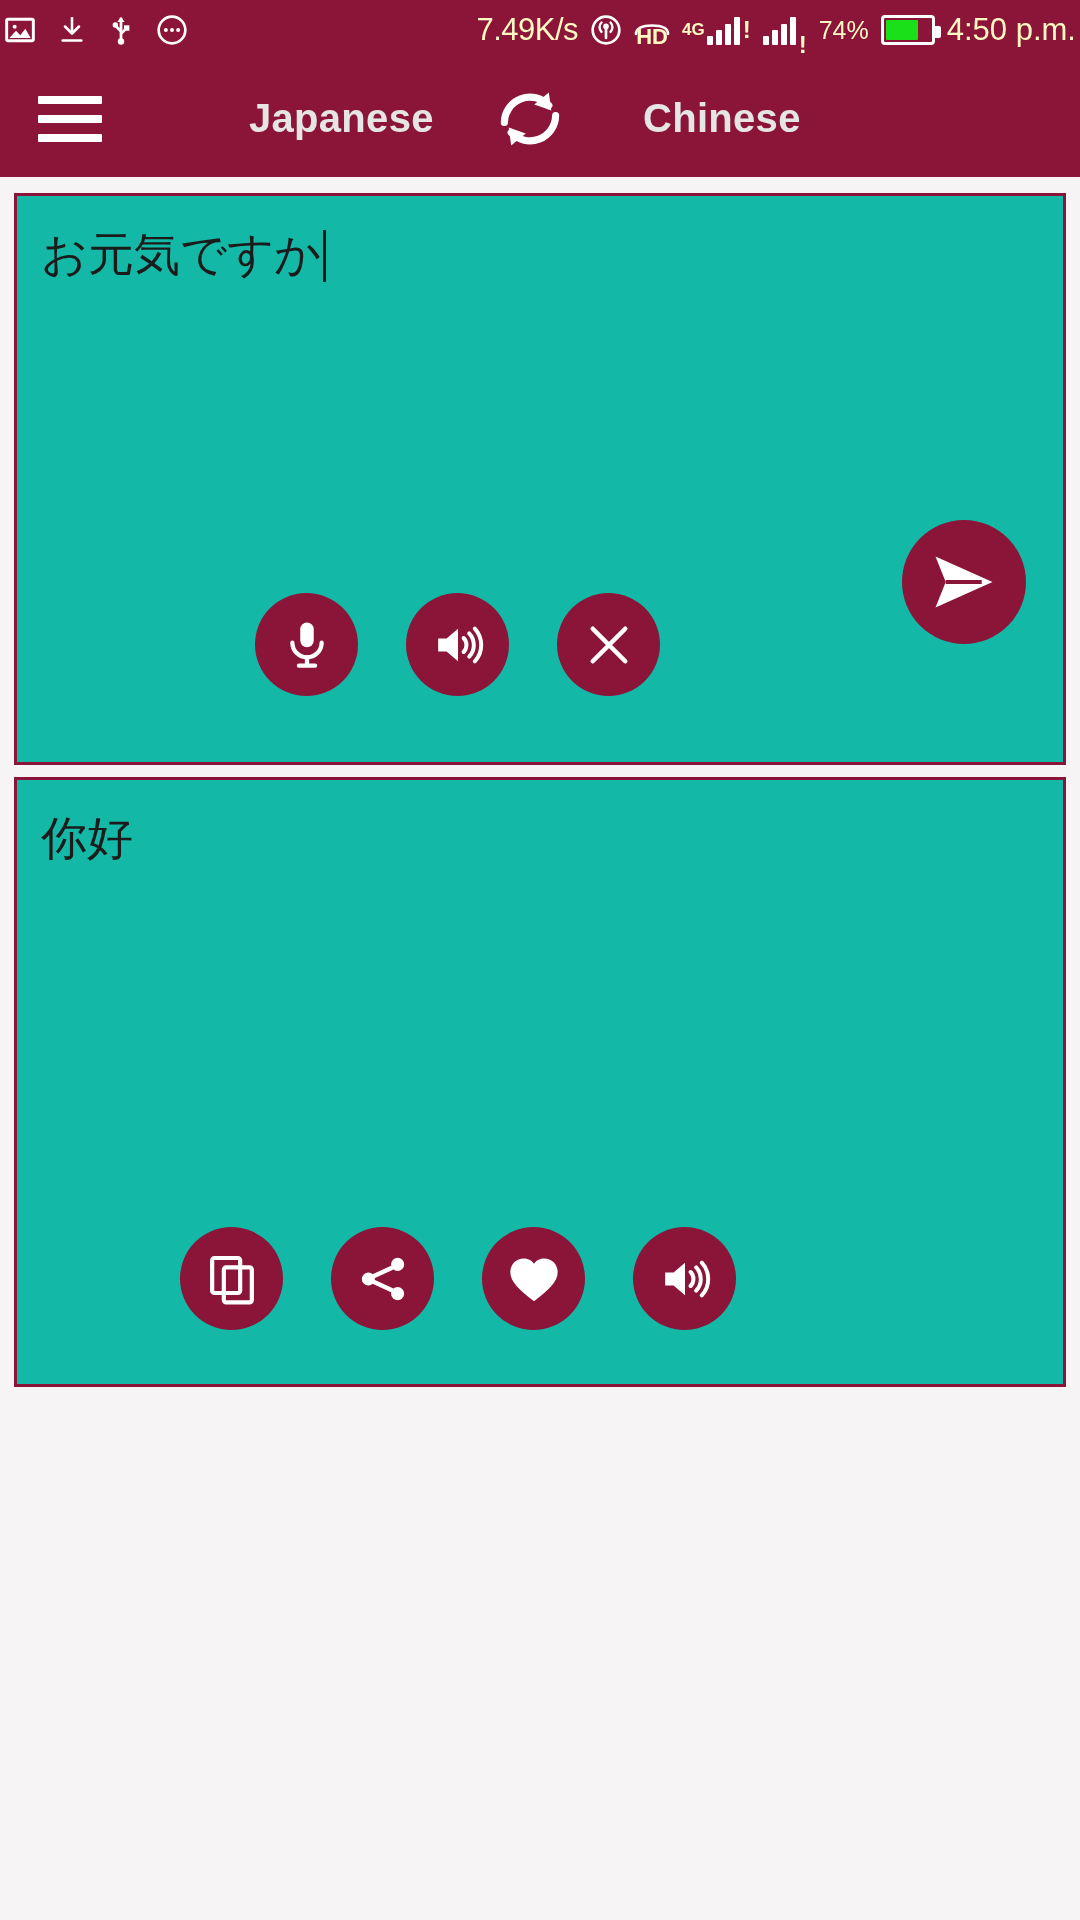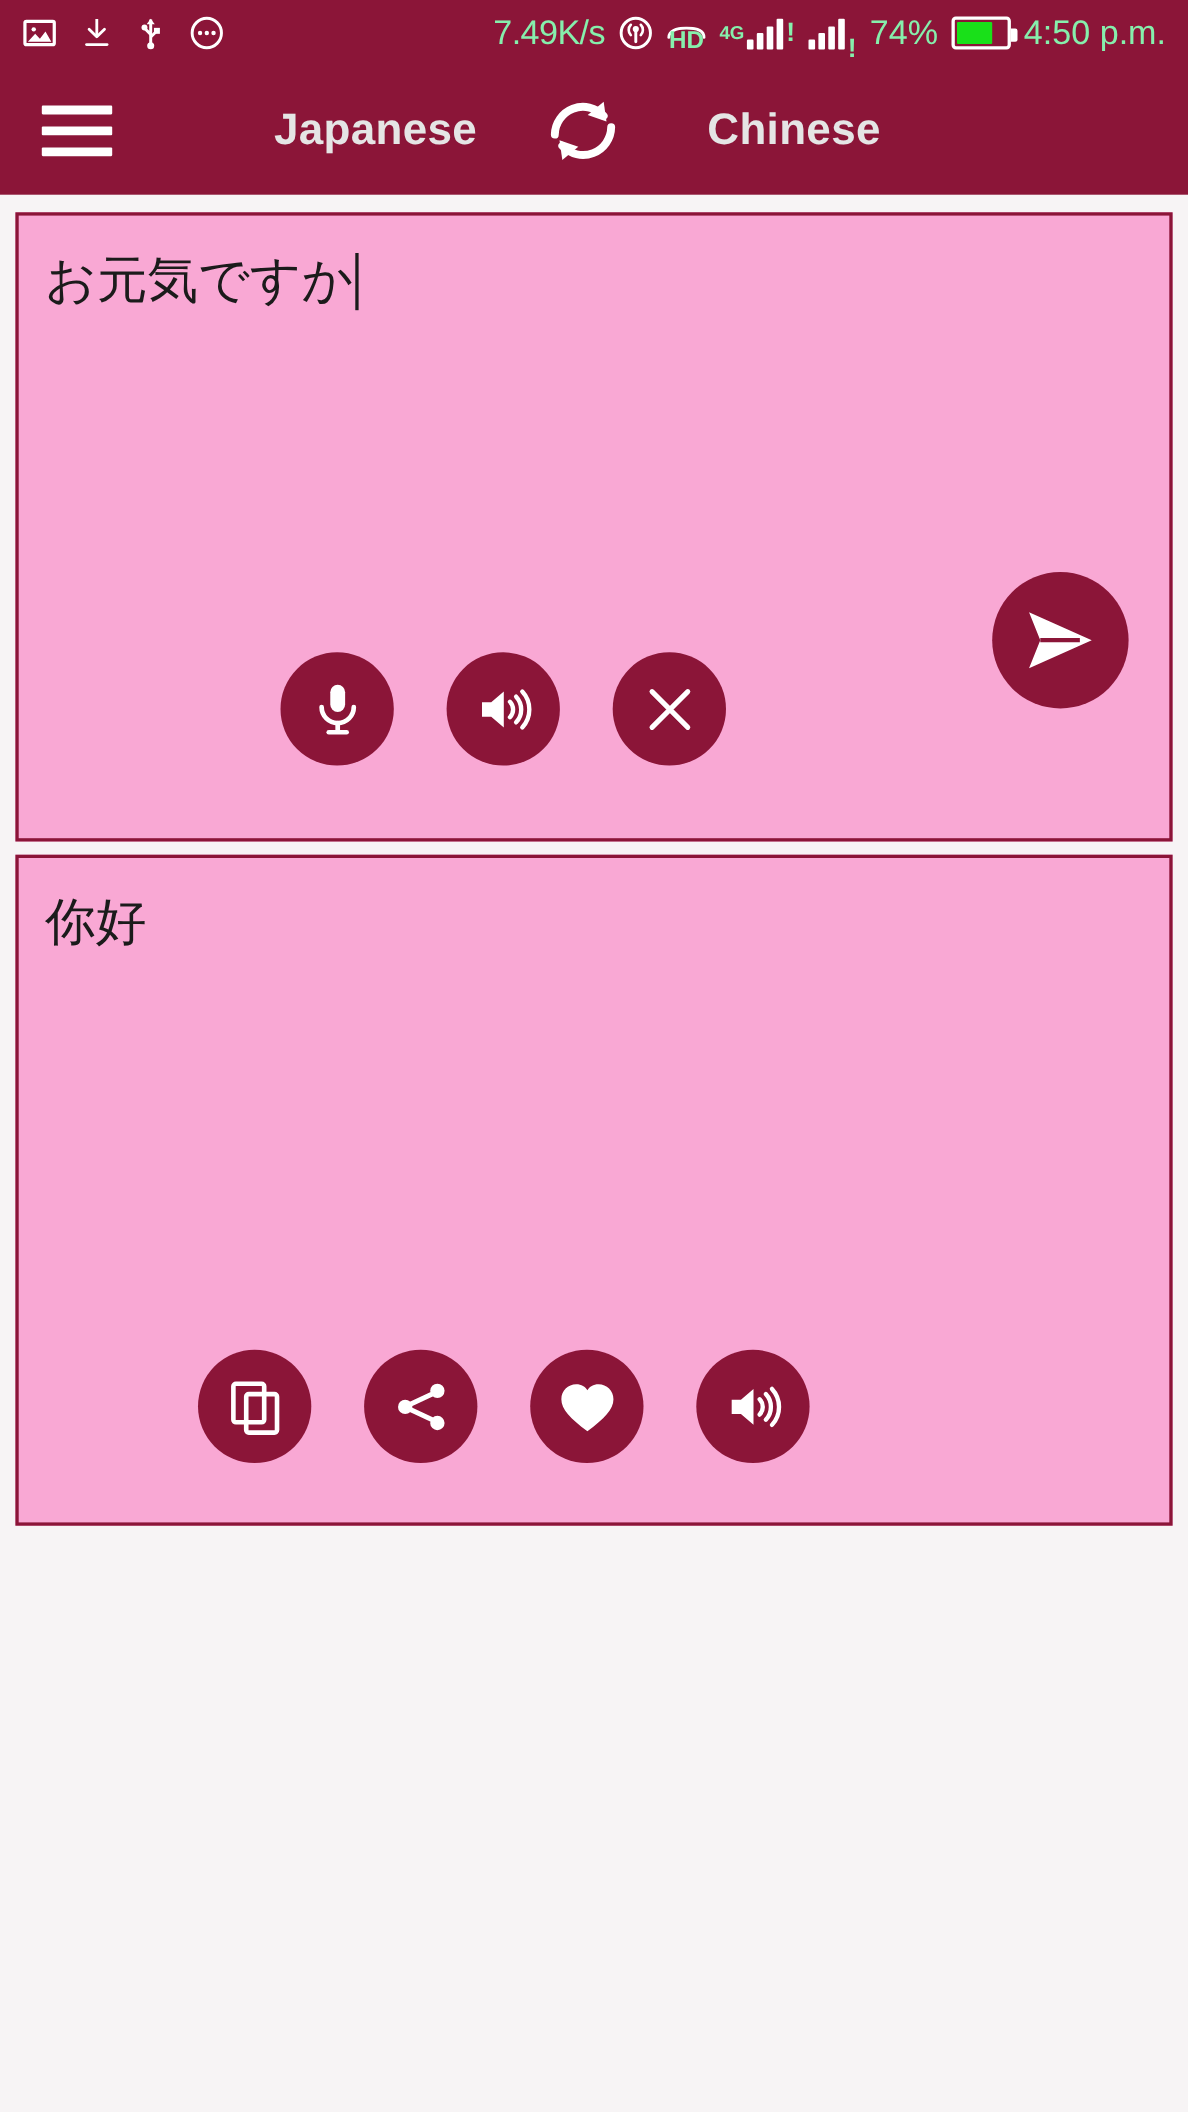--- a/index.html
+++ b/index.html
@@ -8,28 +8,28 @@
     font-family:"Liberation Sans", sans-serif;
     background:#f7f4f5;
     overflow:hidden;
   }
 
   
   .statusbar{
     height:60px; width:100%;
     background:#8b1538;
     display:flex; align-items:center;
-    padding:0 20px;
-    color:#86efac;
+    padding:0 4px;
+    color:#fef9c3;
   }
   .sb-left{ display:flex; align-items:center; gap:22px; }
   .sb-right{ margin-left:auto; display:flex; align-items:center; gap:12px; }
   .sb-text{ font-size:31px; font-weight:400; letter-spacing:-0.5px; white-space:nowrap; }
   .sb-time{ font-size:31px; font-weight:400; white-space:nowrap; }
-  .sb-batt-pct{ font-size:31px; }
+  .sb-batt-pct{ font-size:25px; }
   .hd-badge{ font-size:22px; font-weight:700; letter-spacing:0px; }
   .g4-badge{ font-size:17px; font-weight:700; }
 
   .ic{ display:inline-block; line-height:0; }
 
   
   .battery{
     width:54px; height:30px; border:3px solid #fff; border-radius:4px;
     position:relative; display:flex; align-items:center; padding:2px;
   }
@@ -69,21 +69,21 @@
   .lang-src{ position:absolute; left:249px; }
   .lang-tgt{ position:absolute; left:643px; }
   .swap{ position:absolute; left:489px; width:82px; height:82px; top:50%; transform:translateY(-50%); }
 
   
   .content{ width:100%; padding:0; }
 
   .panel{
     margin:16px 14px 0 14px;
     border:3px solid #8b1538;
-    background:#f9a8d4;
+    background:#14b8a6;
     position:relative;
   }
   .panel-input{ height:572px; }
   .panel-output{ height:610px; margin-top:12px; }
 
   .panel-text{
     padding:30px 24px 0 24px;
     font-size:46px;
     line-height:1.25;
     color:#1b1b1b;

